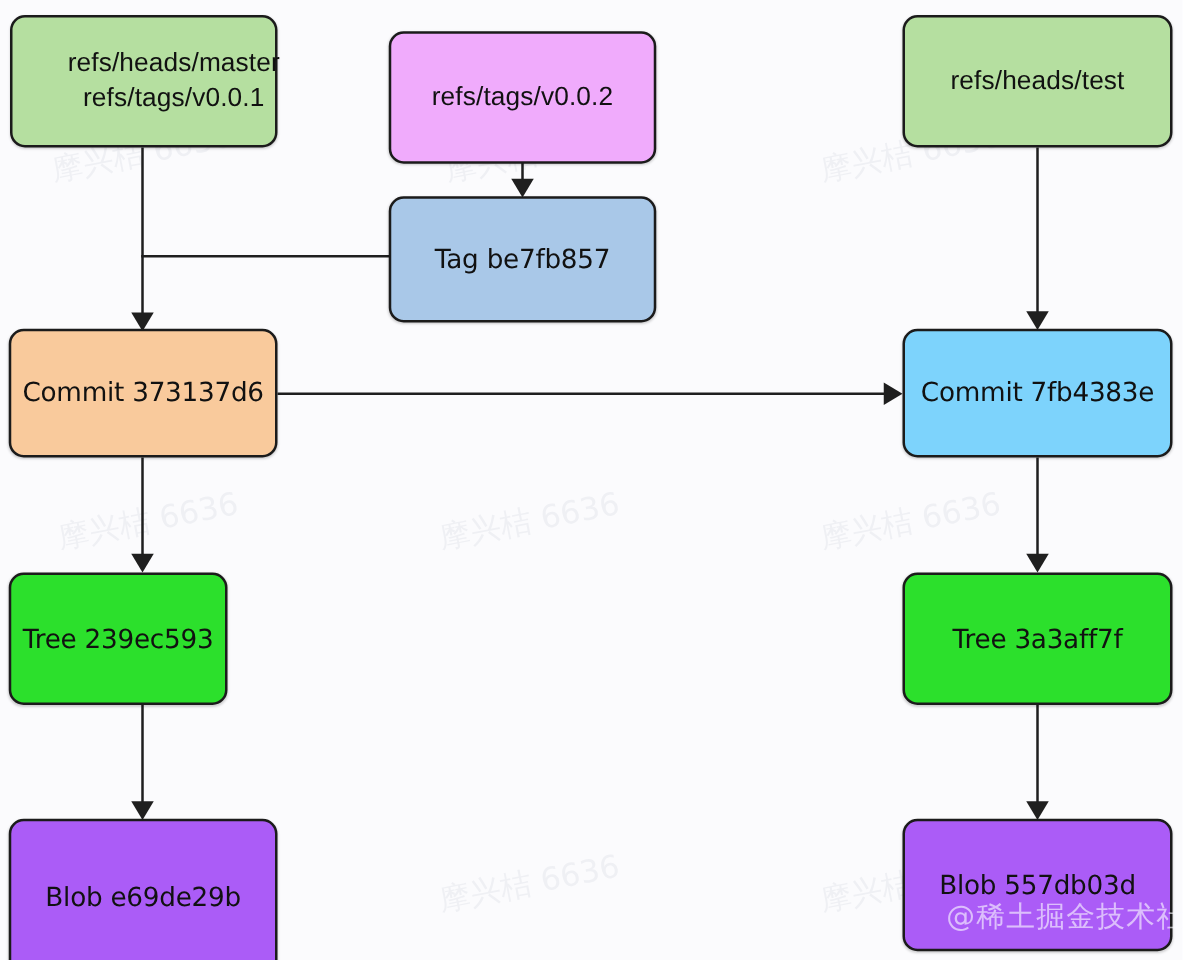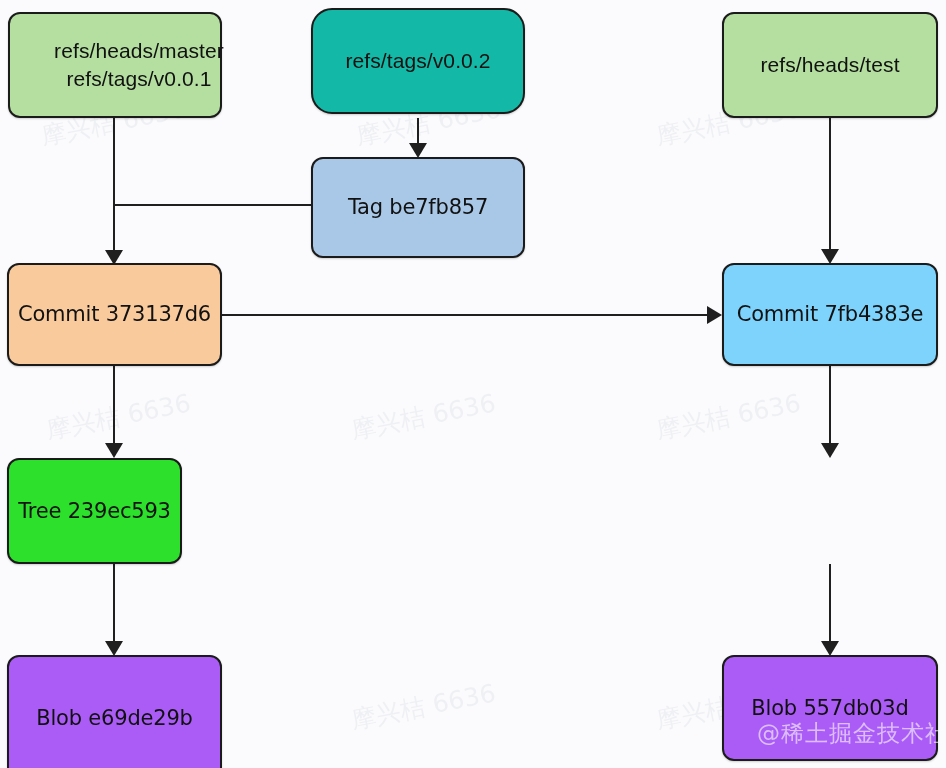--- a/index.html
+++ b/index.html
@@ -130,21 +130,21 @@
   <div class="arrowhead down" style="left:821px; top:443px;"></div>
 
   <div class="vline" style="left:829px; top:564px; height:78px;"></div>
   <div class="arrowhead down" style="left:821px; top:641px;"></div>
 
   <div class="node" style="left:8px; top:12px; width:214px; height:106px; background:#b5dfa0;padding-left:48px;">
     <span class="label">refs/heads/master
 refs/tags/v0.0.1</span>
   </div>
 
-  <div class="node" style="left:311px; top:8px; width:214px; height:106px; background:#14b8a6;border-radius:21px;">
+  <div class="node" style="left:311px; top:25px; width:214px; height:106px; background:#f0abfc;">
     <span class="label">refs/tags/v0.0.2</span>
   </div>
 
   <div class="node" style="left:722px; top:12px; width:216px; height:106px; background:#b5dfa0;">
     <span class="label">refs/heads/test</span>
   </div>
 
   <div class="node" style="left:311px; top:157px; width:214px; height:101px; background:#a9c8e8;">
     <span class="label hash">Tag be7fb857</span>
   </div>
@@ -154,20 +154,23 @@
   </div>
 
   <div class="node" style="left:722px; top:263px; width:216px; height:103px; background:#7dd3fc;">
     <span class="label hash">Commit 7fb4383e</span>
   </div>
 
   <div class="node" style="left:7px; top:458px; width:175px; height:106px; background:#2ce02c;">
     <span class="label hash">Tree 239ec593</span>
   </div>
 
+  <div class="node" style="left:722px; top:458px; width:216px; height:106px; background:#2ce02c;">
+    <span class="label hash">Tree 3a3aff7f</span>
+  </div>
 
   <div class="node" style="left:7px; top:655px; width:215px; height:126px; background:#ab5cf7;">
     <span class="label hash">Blob e69de29b</span>
   </div>
 
   <div class="node" style="left:722px; top:655px; width:216px; height:106px; background:#ab5cf7;">
     <span class="label hash">Blob 557db03d</span>
   </div>
 
   <div class="wm-brand" style="left:757px; top:718px;">@稀土掘金技术社区</div>

